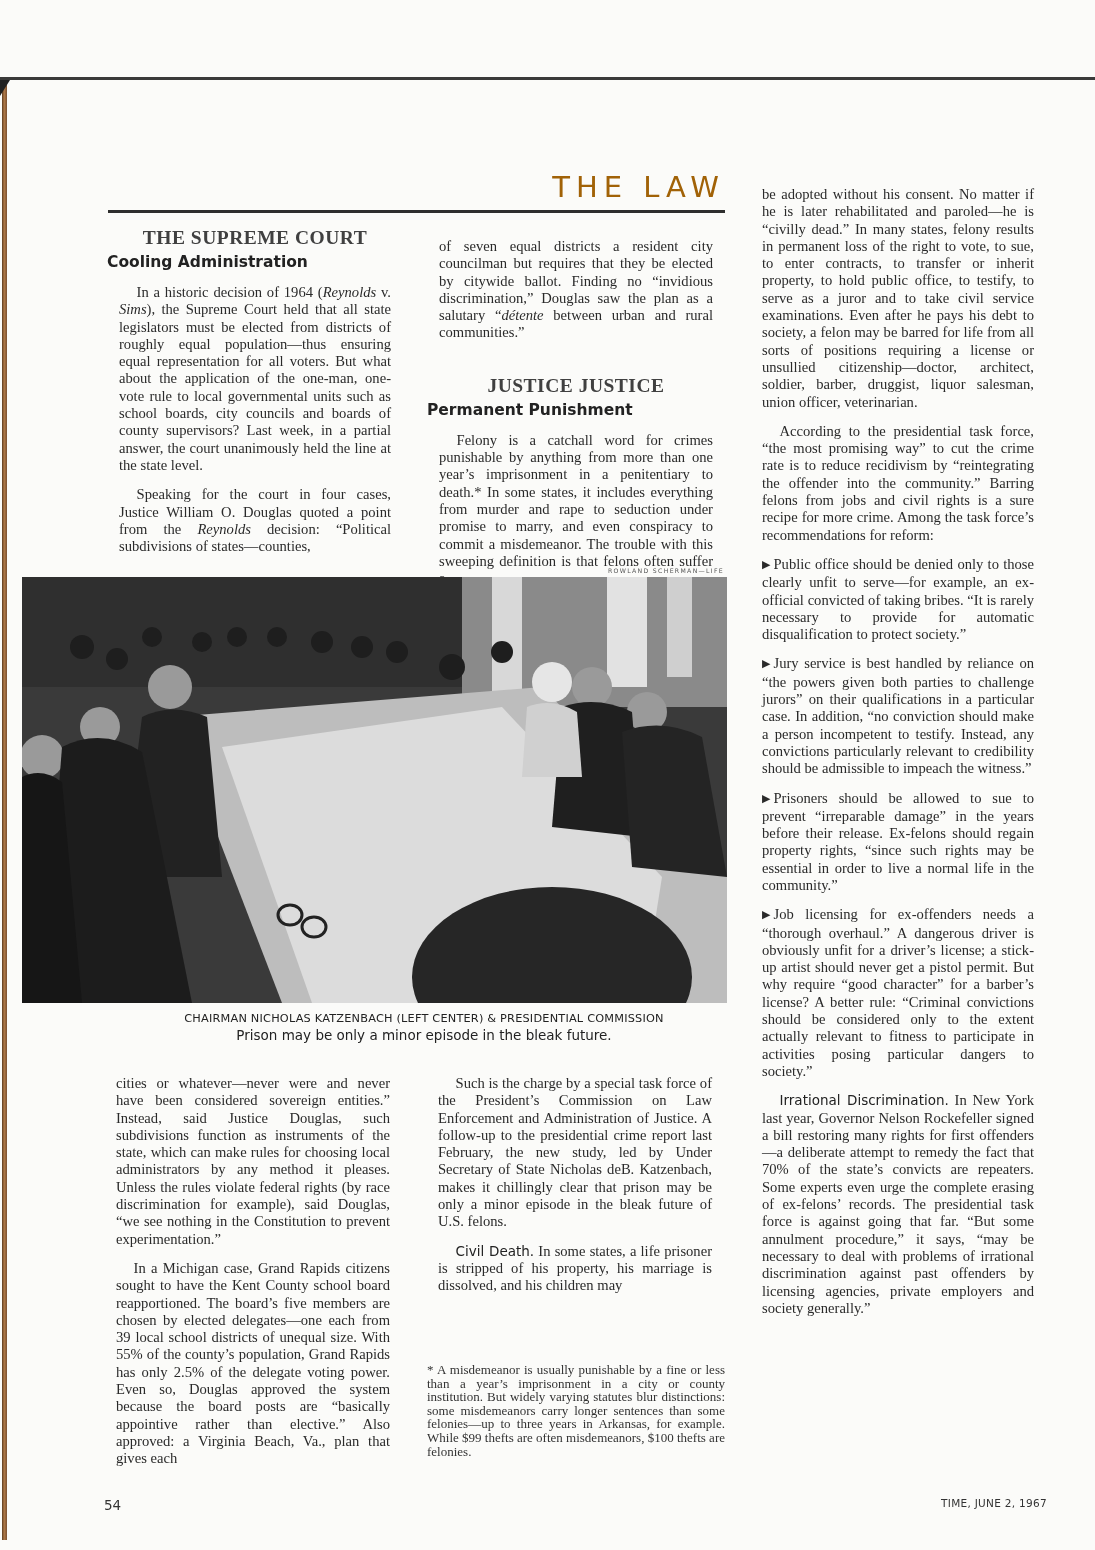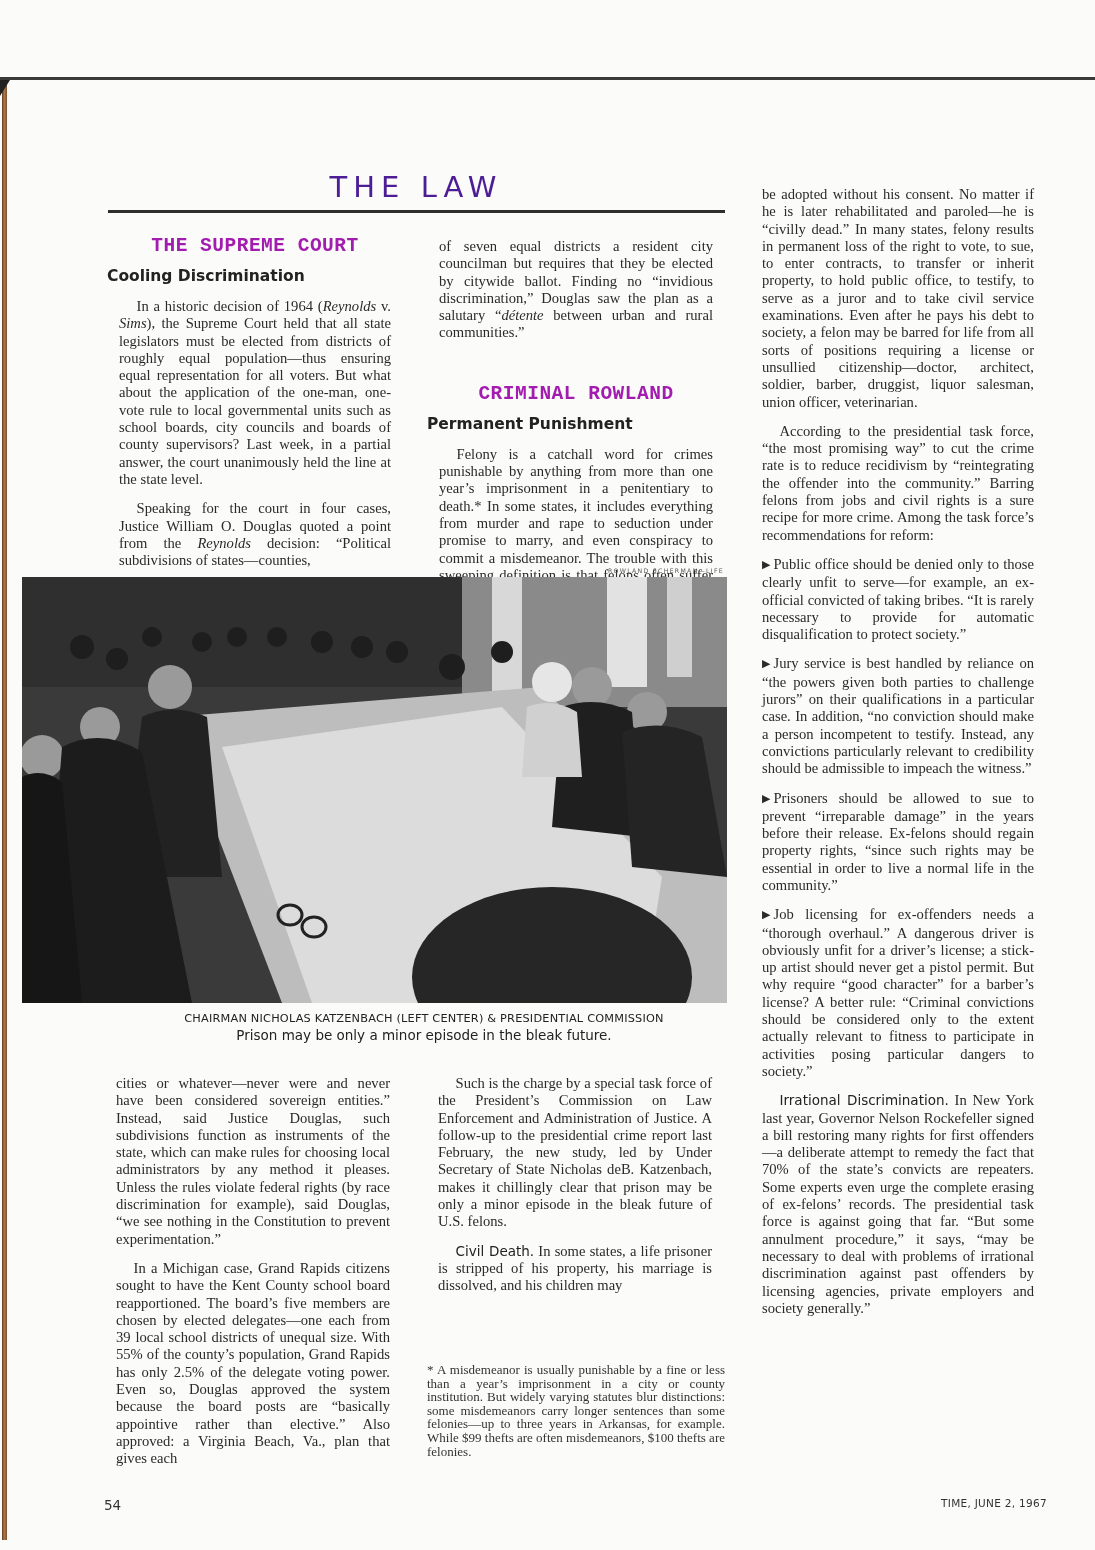--- a/index.html
+++ b/index.html
@@ -8,36 +8,36 @@
     background: #fbfbf9;
     font-family: "Liberation Serif", "DejaVu Serif", serif;
     color: #2a2a2a;
   }
   .top-rule { position: absolute; left: 0; top: 77px; width: 1095px; height: 3px; background: #3a3a3a; }
   .spine { position: absolute; left: 2px; top: 80px; width: 5px; height: 1460px;
     background: linear-gradient(90deg, #5a3a1e, #b07a48 45%, #7a5030); }
   .spine-dark { position: absolute; left: 0; top: 80px; width: 10px; height: 16px; background: #222; clip-path: polygon(0 0,100% 0,0 100%); }
 
   .section-head {
-    position: absolute; left: 107px; top: 170px; width: 618px; text-align: center;
+    position: absolute; left: 107px; top: 170px; width: 618px; text-align: right;
     font-family: "DejaVu Sans", sans-serif; font-weight: 400; font-size: 29px; letter-spacing: 6px;
-    color: #4c1d95;
+    color: #a16207;
   }
   .section-rule { position: absolute; left: 108px; top: 210px; width: 617px; height: 3px; background: #2e2e2e; }
 
   .col { position: absolute; font-size: 14.6px; line-height: 17.3px; text-align: justify; }
   .col p { margin: 12px; text-indent: 1.2em; }
   .col p.noindent { text-indent: 0; }
   .col p.bullet { text-indent: 0; }
   .col .arrow { font-size: 11px; display: inline-block; transform: translateY(-1px); margin-right: 3px; }
   .col em { font-style: italic; }
 
   .kicker {
-    font-family: Liberation Mono, monospace; text-align: center; font-size: 19.5px; letter-spacing: 0.5px;
-    color: #a21caf; margin: 8px; line-height: 24px;
+    font-family: Liberation Serif, serif; text-align: center; font-size: 19.5px; letter-spacing: 0.5px;
+    color: #404040; margin: 0; line-height: 24px;
   }
   .subhead {
     font-family: "DejaVu Sans", sans-serif; font-size: 15.5px; color: #222; margin: 2px 0 1px 0; line-height: 20px;
   }
   .runin { font-family: "DejaVu Sans", sans-serif; font-size: 13.5px; color: #222; }
 
   #col1-top { left: 107px; top: 226px; width: 296px; }
   #col2-top { left: 427px; top: 226px; width: 298px; }
   #col3 { left: 750px; top: 174px; width: 296px; }
   #col1-bot { left: 104px; top: 1063px; width: 298px; }
@@ -76,29 +76,29 @@
 
 <div class="top-rule"></div>
 <div class="spine"></div>
 <div class="spine-dark"></div>
 
 <div class="section-head">THE LAW</div>
 <div class="section-rule"></div>
 
 <div class="col" id="col1-top">
   <h2 class="kicker">THE SUPREME COURT</h2>
-  <h3 class="subhead">Cooling Discrimination</h3>
+  <h3 class="subhead">Cooling Administration</h3>
   <p><span>In a historic decision of 1964 (</span><em>Reynolds</em><span> v. </span><em>Sims</em><span>), the Supreme Court held that all state legislators must be elected from districts of roughly equal population—thus ensuring equal representation for all voters. But what about the application of the one-man, one-vote rule to local governmental units such as school boards, city councils and boards of county supervisors? Last week, in a partial answer, the court unanimously held the line at the state level.</span></p>
   <p><span>Speaking for the court in four cases, Justice William O. Douglas quoted a point from the </span><em>Reynolds</em><span> decision: “Political subdivisions of states—counties,</span></p>
 </div>
 
 <div class="col" id="col2-top">
   <p class="noindent"><span>of seven equal districts a resident city councilman but requires that they be elected by citywide ballot. Finding no “invidious discrimination,” Douglas saw the plan as a salutary “</span><em>détente</em><span> between urban and rural communities.”</span></p>
   <div style="height:20px"></div>
-  <h2 class="kicker">CRIMINAL ROWLAND</h2>
+  <h2 class="kicker">JUSTICE JUSTICE</h2>
   <h3 class="subhead">Permanent Punishment</h3>
   <p>Felony is a catchall word for crimes punishable by anything from more than one year’s imprisonment in a penitentiary to death.* In some states, it includes everything from murder and rape to seduction under promise to marry, and even conspiracy to commit a misdemeanor. The trouble with this sweeping definition is that felons often suffer a</p>
 </div>
 
 <div class="credit">ROWLAND SCHERMAN—LIFE</div>
 
 <div class="photo">
   <svg width="705" height="426" viewBox="0 0 705 426">
     <rect x="0" y="0" width="705" height="426" fill="#3a3a3a"></rect>
     <rect x="0" y="0" width="440" height="110" fill="#2f2f2f"></rect>

